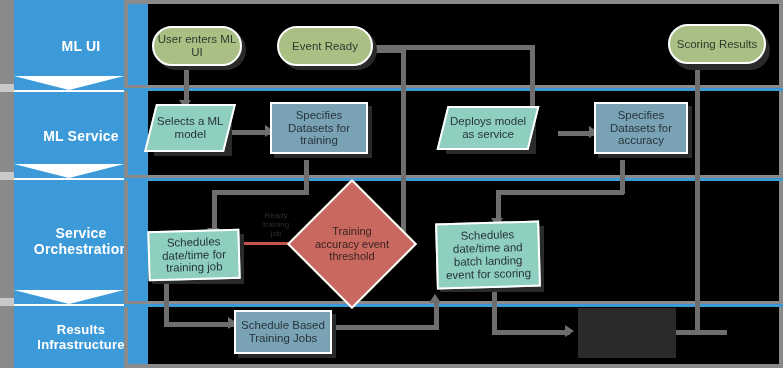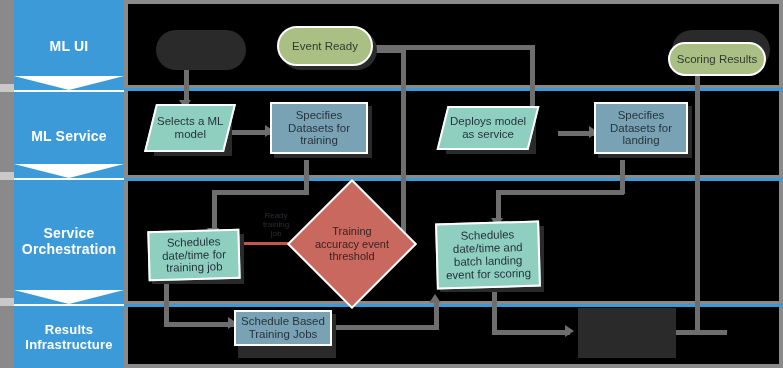--- a/index.html
+++ b/index.html
@@ -3,21 +3,21 @@
 <meta charset="utf-8">
 <style>
   html,body{margin:0;padding:0;background:#000;}
   #root{
     position:relative;width:783px;height:368px;background:#000;overflow:hidden;
     font-family:"Liberation Sans","DejaVu Sans",sans-serif;
   }
   
   .lane-col{position:absolute;left:0;top:0;width:124px;height:368px;}
   .lane{
-    position:absolute;left:14px;width:110px;
+    position:absolute;left:14px;width:134px;
     background:#3d9ad9;color:#fff;font-weight:bold;
     display:flex;align-items:center;justify-content:center;text-align:center;
     letter-spacing:.2px;
   }
   .lane-spine{position:absolute;left:0;top:0;width:14px;height:368px;background:#8a8a8a;}
   .lane-notch{position:absolute;left:0;width:14px;height:8px;background:#c9c9c9;}
   
   .wedge{position:absolute;left:14px;width:110px;height:16px;background:#fff;}
   .wedge::after{
     content:"";position:absolute;left:0;top:0;width:0;height:0;
@@ -172,28 +172,34 @@
 
     <div class="ln v" style="left:368px;top:288px;height:44px"></div>
     <div class="ln h" style="left:368px;top:330px;width:78px"></div>
     <div class="arrow right" style="left:441px;top:325px"></div>
 
     <div class="ln h" style="left:551px;top:330px;width:52px"></div>
     <div class="ln v" style="left:571px;top:56px;height:276px"></div>
     <div class="arrow up" style="left:566px;top:48px"></div>
 
     <div class="shadow" style="left:32px;top:30px;width:90px;height:40px;border-radius:20px"></div>
+    <div class="node term" style="left:28px;top:26px;width:90px;height:40px">
+      <div>
+        <div>User enters ML</div>
+        <div>UI</div>
+      </div>
+    </div>
 
     <div class="shadow" style="left:157px;top:30px;width:96px;height:40px;border-radius:20px"></div>
     <div class="node term" style="left:153px;top:26px;width:96px;height:40px">
       <span>Event Ready</span>
     </div>
 
     <div class="shadow" style="left:548px;top:30px;width:98px;height:40px;border-radius:20px"></div>
-    <div class="node term" style="left:544px;top:42px;width:98px;height:34px">
+    <div class="node term" style="left:544px;top:24px;width:98px;height:40px">
       <span>Scoring Results</span>
     </div>
 
     <div class="shadow" style="left:30px;top:108px;width:78px;height:48px"></div>
     <div class="node para sk" style="left:26px;top:104px;width:80px;height:48px">
       <span>
         <span style="display:block">Selects a ML</span>
         <span style="display:block">model</span>
       </span>
     </div>
@@ -213,21 +219,21 @@
         <span style="display:block">Deploys model</span>
         <span style="display:block">as service</span>
       </span>
     </div>
 
     <div class="shadow" style="left:474px;top:106px;width:94px;height:52px"></div>
     <div class="node proc" style="left:470px;top:102px;width:94px;height:52px">
       <div>
         <div>Specifies</div>
         <div>Datasets for</div>
-        <div>landing</div>
+        <div>accuracy</div>
       </div>
     </div>
 
     <div class="shadow" style="left:28px;top:234px;width:92px;height:50px"></div>
     <div class="node para tilt" style="left:24px;top:230px;width:92px;height:50px">
       <div>
         <div>Schedules</div>
         <div>date/time for</div>
         <div>training job</div>
       </div>
@@ -248,21 +254,21 @@
     <div class="node para tilt" style="left:312px;top:222px;width:104px;height:66px">
       <div>
         <div>Schedules</div>
         <div>date/time and</div>
         <div>batch landing</div>
         <div>event for scoring</div>
       </div>
     </div>
 
     <div class="shadow" style="left:114px;top:314px;width:98px;height:44px"></div>
-    <div class="node proc" style="left:110px;top:310px;width:98px;height:36px">
+    <div class="node proc" style="left:110px;top:310px;width:98px;height:44px">
       <div>
         <div>Schedule Based</div>
         <div>Training Jobs</div>
       </div>
     </div>
 
     <div class="shadow" style="left:454px;top:308px;width:98px;height:50px"></div>
 
   </div>
 </div>

